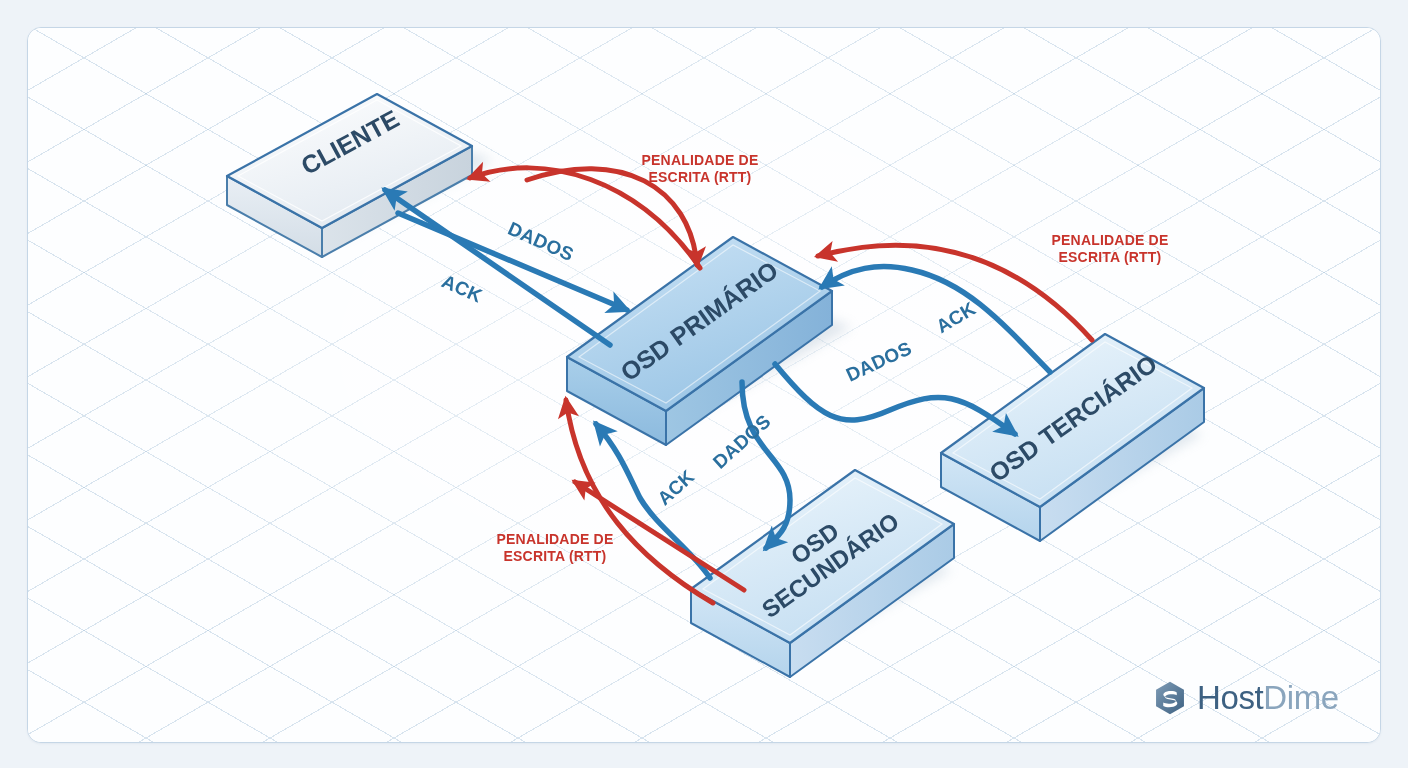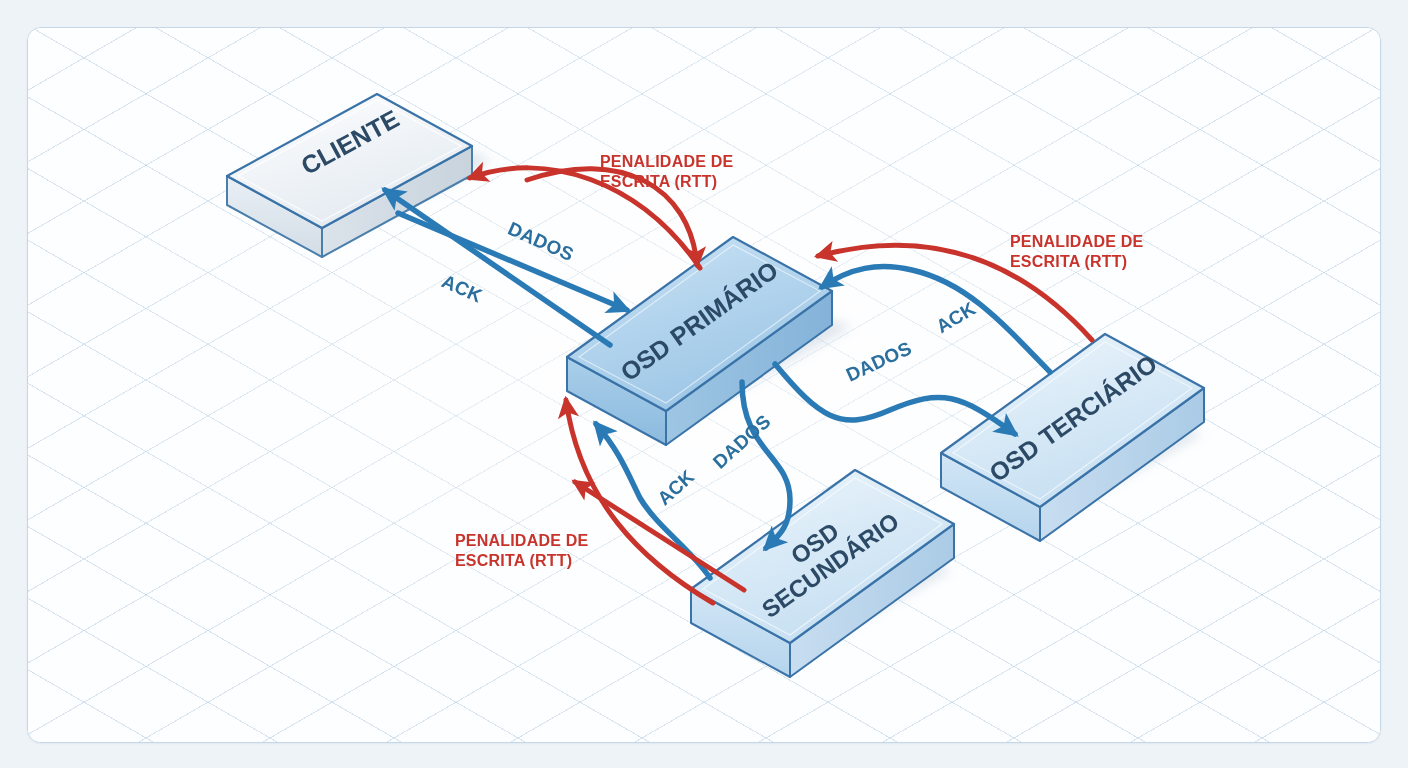--- a/index.html
+++ b/index.html
@@ -34,21 +34,21 @@
   svg.layer{position:absolute;left:0;top:0;width:1408px;height:768px;overflow:visible;}
 
   
   .lbl{
     position:absolute;
     font-weight:bold;
     letter-spacing:.2px;
     white-space:pre;
     line-height:1.22;
   }
-  .lbl.red{color:#c8342c;font-size:16px;text-align:left;}
+  .lbl.red{color:#c8342c;font-size:14px;text-align:center;}
   .lbl.blue{color:#2a6f9e;font-size:19px;}
 
   .boxlbl{
     position:absolute;
     color:#2c4a66;
     font-weight:bold;
     white-space:pre;
     text-align:center;
     line-height:1.12;
     pointer-events:none;
@@ -210,14 +210,30 @@
 
   <div class="lbl red" style="left:600px;top:152px;width:200px;">PENALIDADE DE
 ESCRITA (RTT)</div>
 
   <div class="lbl red" style="left:1010px;top:232px;width:200px;">PENALIDADE DE
 ESCRITA (RTT)</div>
 
   <div class="lbl red" style="left:455px;top:531px;width:200px;">PENALIDADE DE
 ESCRITA (RTT)</div>
 
+  <div class="logo">
+    <svg width="36" height="36" viewBox="0 0 40 40">
+      <defs>
+        <linearGradient id="lgHex" x1="0" y1="0" x2="1" y2="1">
+          <stop offset="0%" stop-color="#7f9cb6"></stop>
+          <stop offset="100%" stop-color="#3d6182"></stop>
+        </linearGradient>
+      </defs>
+      <path d="M20 2 L35.5 10.8 L35.5 29.2 L20 38 L4.5 29.2 L4.5 10.8 Z" fill="url(#lgHex)"></path>
+      <path d="M27.5 13.8 C24.5 11.6 16.5 11.6 13.5 14.4 C11.2 16.5 13.6 18.9 17.2 19.6
+               L23.6 20.8 C26.6 21.4 27.4 23.1 25.4 24.6 C22.6 26.7 15.5 26.8 12.5 25.0
+               L12.5 29.0 C16.2 31.1 24.4 30.8 27.3 27.9 C29.6 25.6 27.2 22.9 23.3 22.2
+               L17.1 21.0 C14.3 20.4 13.6 18.9 15.4 17.5 C18.0 15.5 24.7 15.3 27.5 17.0 Z" fill="#ffffff"></path>
+    </svg>
+    <div class="wm"><span class="h">Host</span><span class="d">Dime</span></div>
+  </div>
 
 </div>
 
 </body></html>

